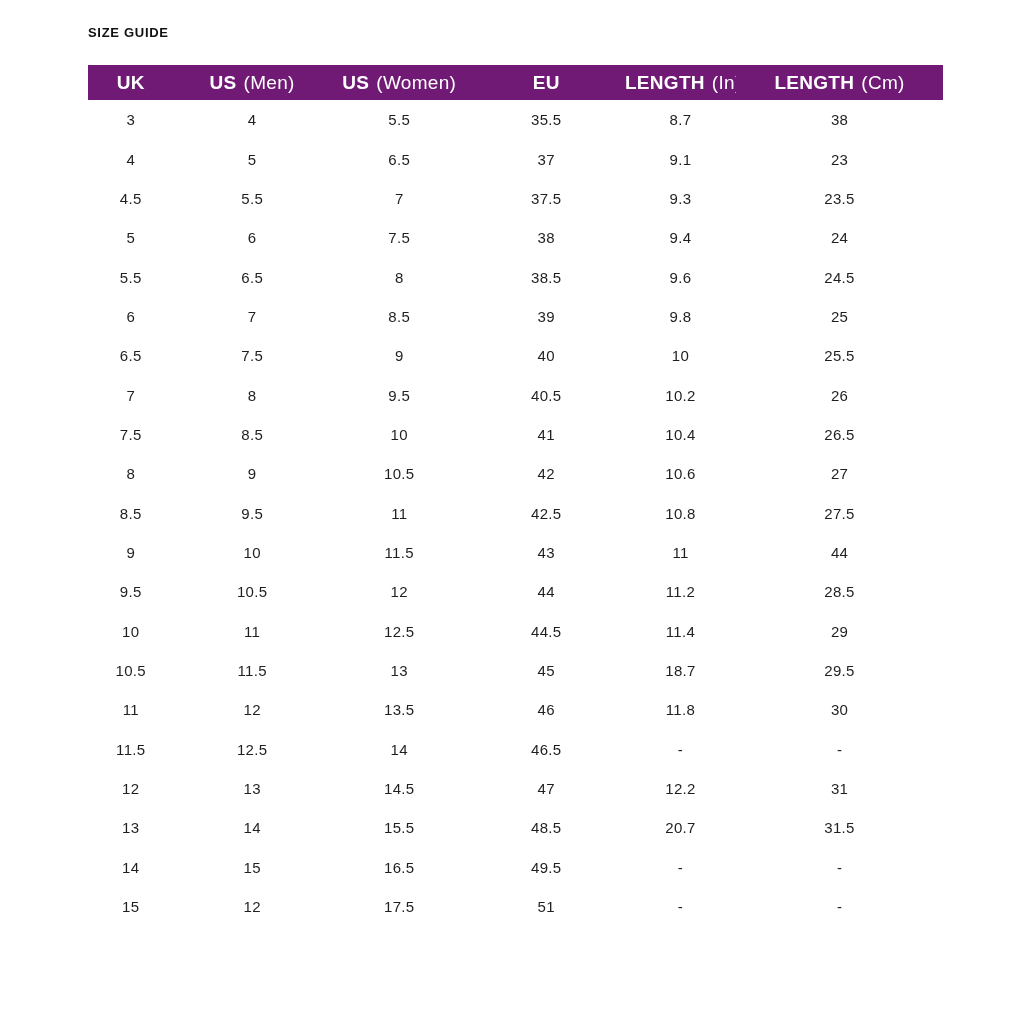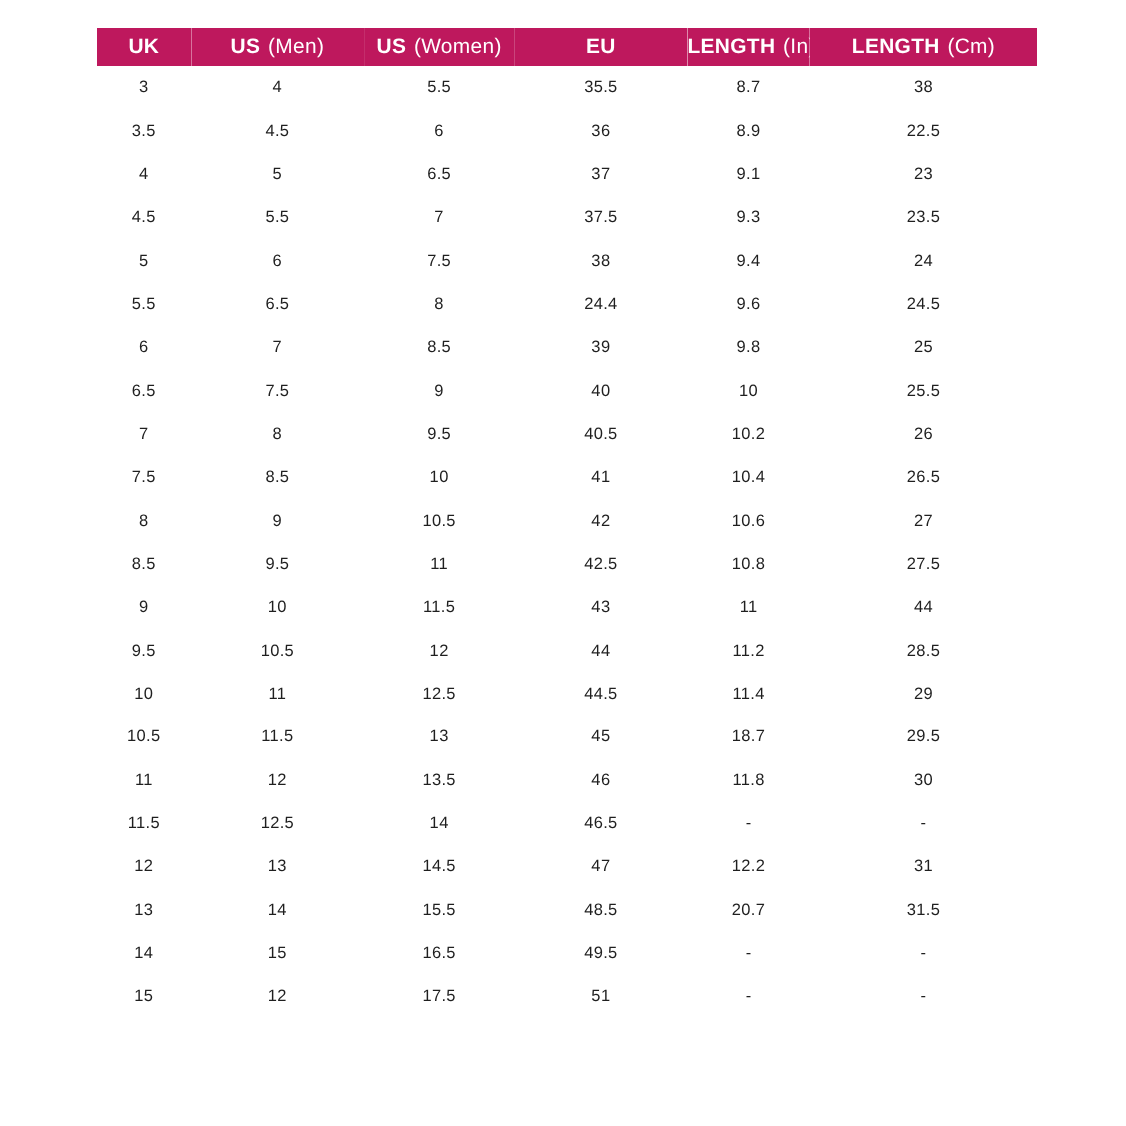--- a/index.html
+++ b/index.html
@@ -25,21 +25,21 @@
     color: #111111;
     white-space: pre;
   }
   table.size-table {
     margin-top: 25px;
     width: 855px;
     border-collapse: collapse;
     table-layout: fixed;
   }
   thead th {
-    background: #be185d;
+    background: #701a75;
     color: #ffffff;
     height: 35px;
     font-size: 19px;
     font-weight: 700;
     text-align: center;
     vertical-align: middle;
     letter-spacing: 0.3px;
     white-space: nowrap;
     overflow: hidden;
   }
@@ -52,20 +52,21 @@
     font-size: 15px;
     font-weight: 500;
     letter-spacing: 0.3px;
     color: #1f1f1f;
   }
 </style>
 </head>
 <body>
 
 <div class="wrap">
+  <div class="eyebrow">SIZE GUIDE</div>
 
   <table class="size-table">
     <colgroup>
       <col style="width:10%">
       <col style="width:18.4%">
       <col style="width:16%">
       <col style="width:18.4%">
       <col style="width:13%">
       <col style="width:24.2%">
     </colgroup>
@@ -82,28 +83,20 @@
     <tbody id="size-rows">
         <tr>
           <td>3</td>
           <td>4</td>
           <td>5.5</td>
           <td>35.5</td>
           <td>8.7</td>
           <td>38</td>
         </tr>
         <tr>
-          <td>3.5</td>
-          <td>4.5</td>
-          <td>6</td>
-          <td>36</td>
-          <td>8.9</td>
-          <td>22.5</td>
-        </tr>
-        <tr>
           <td>4</td>
           <td>5</td>
           <td>6.5</td>
           <td>37</td>
           <td>9.1</td>
           <td>23</td>
         </tr>
         <tr>
           <td>4.5</td>
           <td>5.5</td>
@@ -117,21 +110,21 @@
           <td>6</td>
           <td>7.5</td>
           <td>38</td>
           <td>9.4</td>
           <td>24</td>
         </tr>
         <tr>
           <td>5.5</td>
           <td>6.5</td>
           <td>8</td>
-          <td>24.4</td>
+          <td>38.5</td>
           <td>9.6</td>
           <td>24.5</td>
         </tr>
         <tr>
           <td>6</td>
           <td>7</td>
           <td>8.5</td>
           <td>39</td>
           <td>9.8</td>
           <td>25</td>

